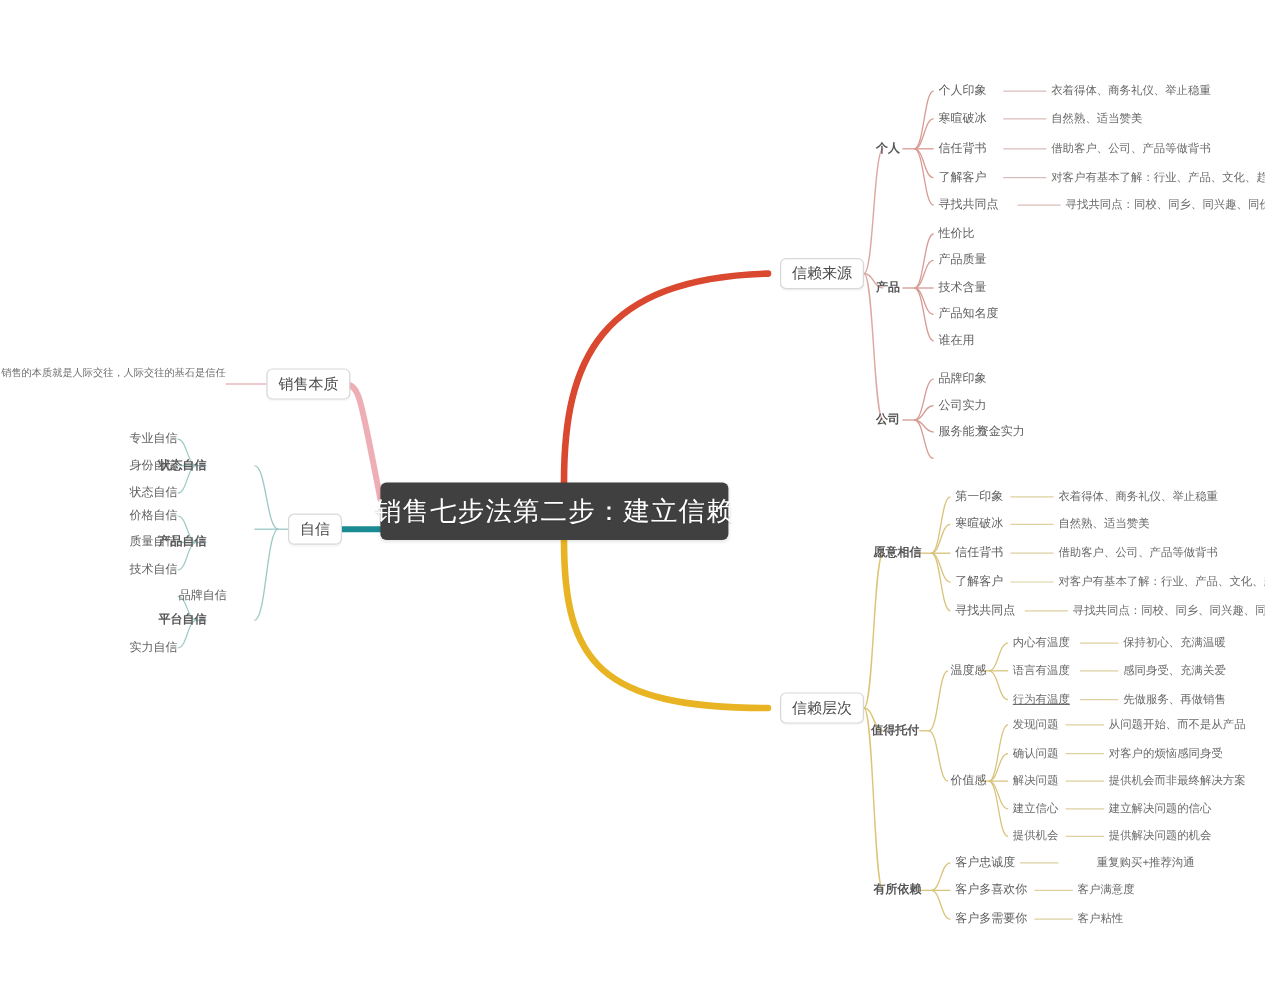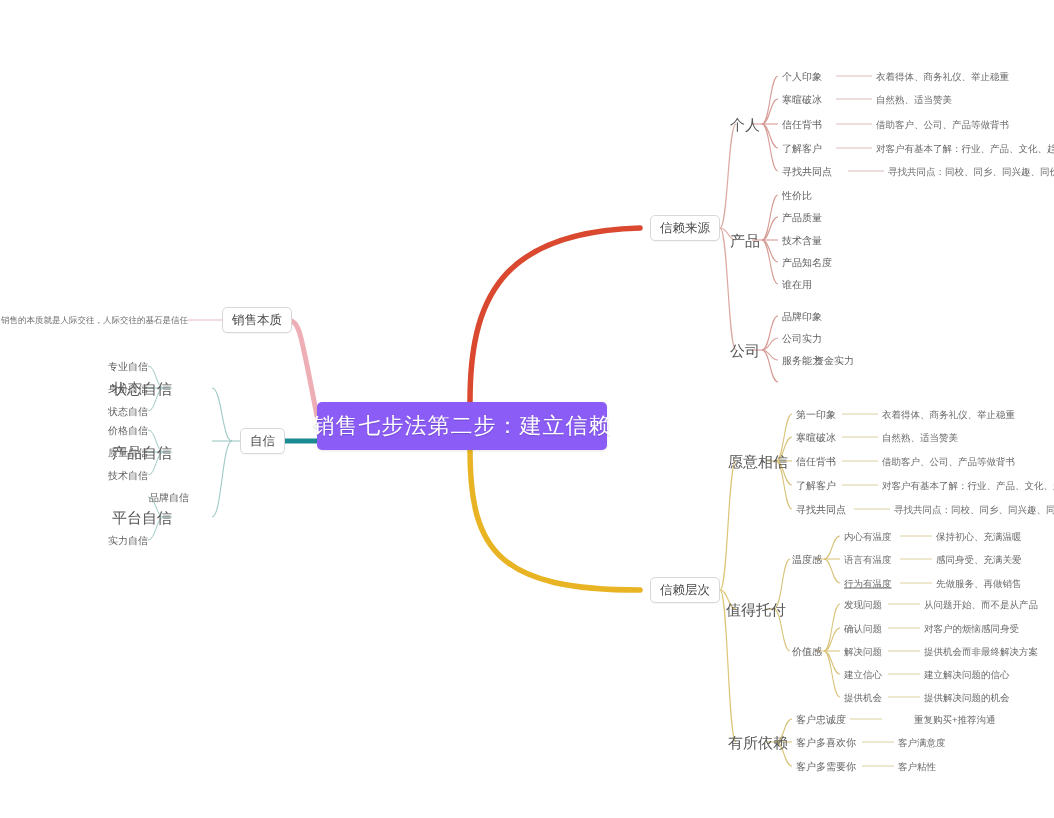--- a/index.html
+++ b/index.html
@@ -19,21 +19,21 @@
     position: absolute;
     left: 0; top: 0;
     width: 1054px; height: 818px;
     pointer-events: none;
   }
   
   .root-node {
     position: absolute;
     left: 317px; top: 402px;
     width: 290px; height: 48px;
-    background: #8b5cf6;
+    background: #404040;
     border-radius: 5px;
     display: flex; align-items: center; justify-content: center;
     color: #ffffff;
     font-size: 22px;
     letter-spacing: 1px;
     text-shadow: 0 1px 1px rgba(0,0,0,.18);
     box-shadow: 0 1px 3px rgba(0,0,0,.10);
     white-space: nowrap;
   }
   
@@ -51,21 +51,21 @@
     box-shadow: 0 1px 1px rgba(0,0,0,.04);
   }
   
   .txt {
     position: absolute;
     font-size: 10.5px;
     color: #5d5d5d;
     white-space: nowrap;
     line-height: 13px;
   }
-  .txt.lvl3 { font-size: 15px; color: #565656; }
+  .txt.lvl3 { font-size: 10px; color: #565656; font-weight: bold; }
   .txt.lvl4 { font-size: 10px; color: #5f5f5f; }
   .txt.leaf { font-size: 9.5px; color: #6a6a6a; }
   .txt.tiny { font-size: 8.5px; color: #6d6d6d; }
   .txt.right { transform: translateX(-100%); }
   .txt.mid   { transform: translateY(-50%); }
   .txt.rm    { transform: translate(-100%, -50%); }
 </style>
 </head>
 <body>
 
@@ -184,21 +184,21 @@
     <path d="M 862 766 L 894 766" stroke="#ded0a0" stroke-width="1" fill="none"></path>
   </svg>
 
   <div class="root-node">
     <span>销售七步法第二步：建立信赖</span>
   </div>
 
   <div class="box-node" style="left:222px; top:307px;">
     <span>销售本质</span>
   </div>
-  <div class="txt tiny right" style="left:188px; top:314px;">销售的本质就是人际交往，人际交往的基石是信任</div>
+  <div class="txt tiny right" style="left:188px; top:304px;">销售的本质就是人际交往，人际交往的基石是信任</div>
 
   <div class="box-node" style="left:240px; top:428px;">
     <span>自信</span>
   </div>
 
   <div class="txt lvl3 rm" style="left:172px; top:388px;">状态自信</div>
   <div class="txt lvl4 rm" style="left:148px; top:366px;">专业自信</div>
   <div class="txt lvl4 rm" style="left:148px; top:388px;">身份自信</div>
   <div class="txt lvl4 rm" style="left:148px; top:411px;">状态自信</div>
 

